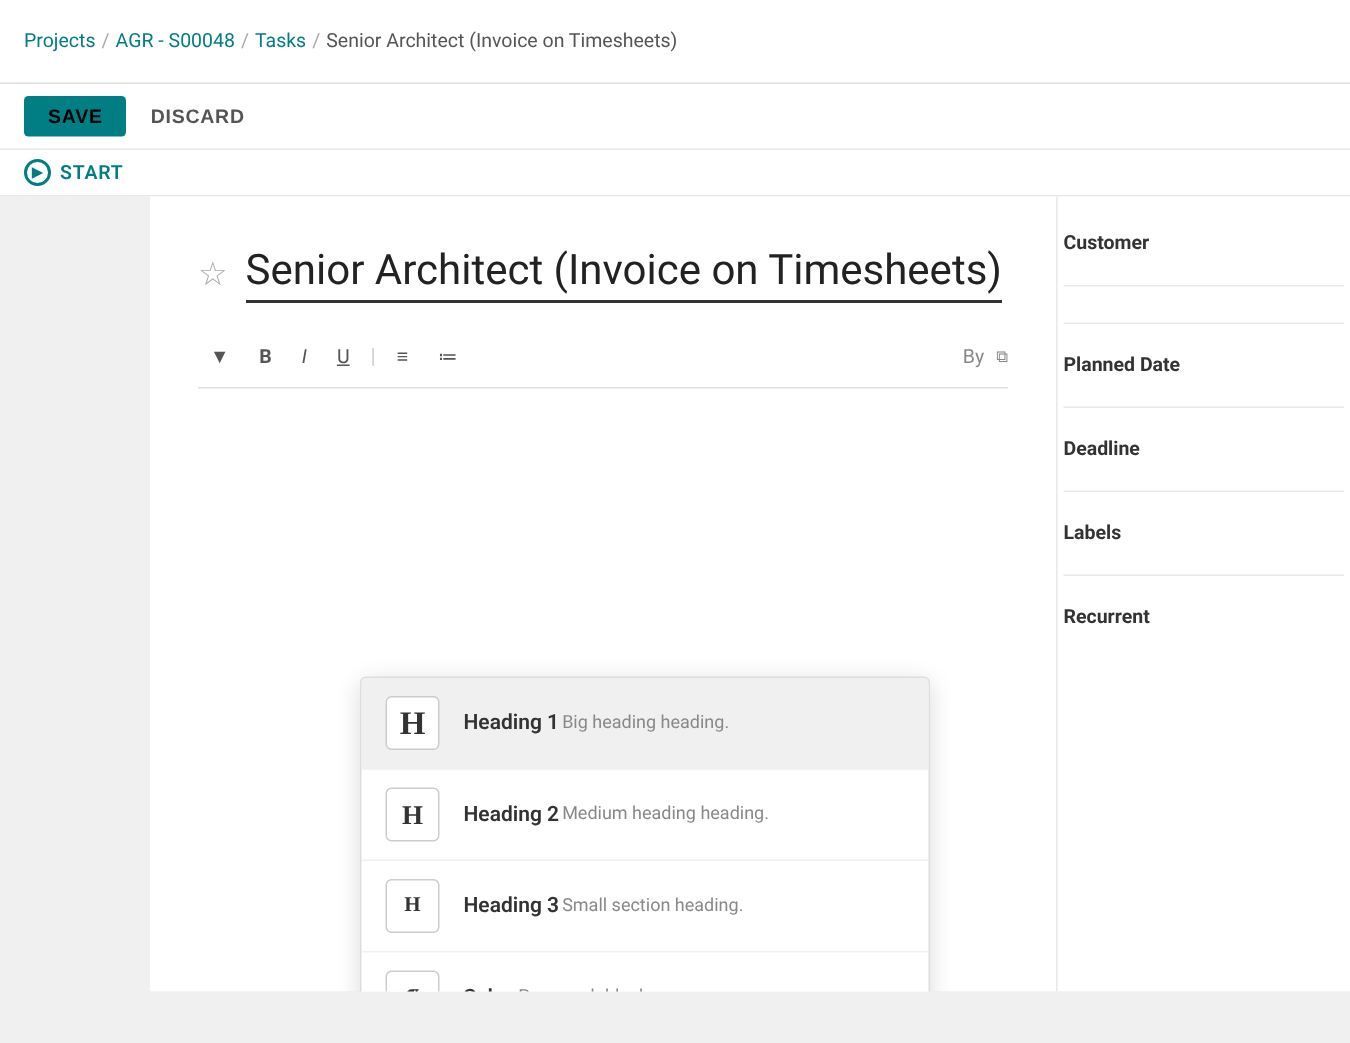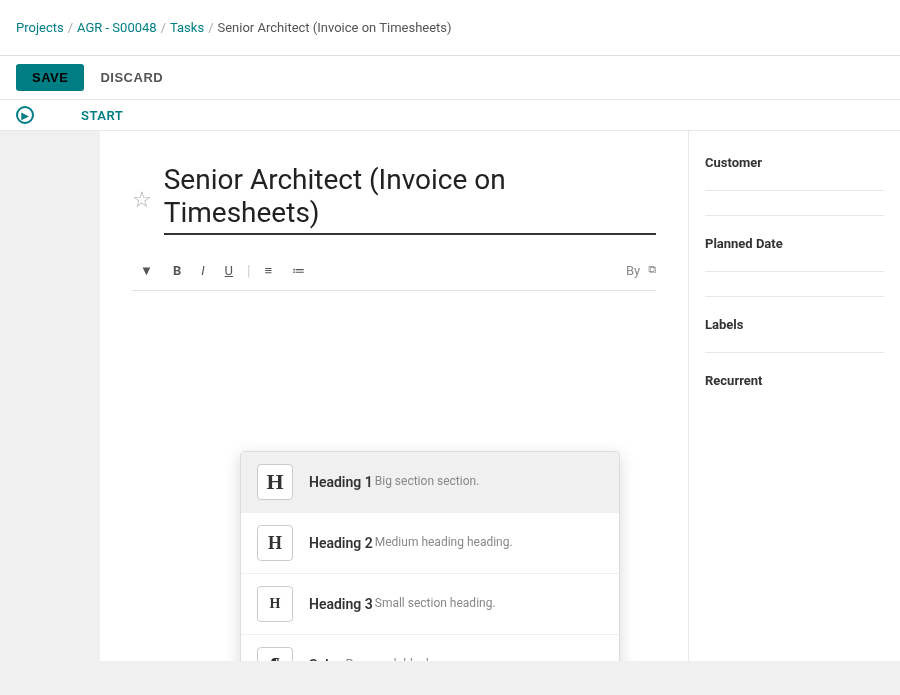--- a/index.html
+++ b/index.html
@@ -84,21 +84,20 @@
       justify-content: center;
       color: #017e84;
       font-size: 10px;
     }
     .start-label {
       color: #017e84;
       font-weight: 600;
       font-size: 13px;
       cursor: pointer;
       letter-spacing: 0.5px;
-      margin-left: 41px;
     }
 
     
     .main-content {
       display: flex;
       background: #f0f0f0;
       min-height: 530px;
       padding-left: 100px;
     }
 
@@ -202,24 +201,24 @@
     .menu-item-partial {
       padding: 12px 16px;
       display: flex;
       align-items: center;
       gap: 16px;
       cursor: pointer;
     }
 
     
     .right-sidebar {
-      width: 212px;
+      width: 196px;
       background: #fff;
       border-left: 1px solid #e8e8e8;
-      padding: 24px 16px;
+      padding: 24px 4px;
       display: flex;
       flex-direction: column;
       gap: 16px;
     }
     .sidebar-field {
       display: flex;
       flex-direction: column;
       gap: 2px;
     }
     .sidebar-field-label {
@@ -305,21 +304,21 @@
         <span class="ext-icon">⧉</span>
       </span>
     </div>
 
     <div class="dropdown-menu">
 
       <div class="menu-item active">
         <div class="menu-icon" style="font-size:22px;">H</div>
         <div class="menu-text-group">
           <span class="menu-item-title">Heading 1</span>
-          <span class="menu-item-desc">Big section section.</span>
+          <span class="menu-item-desc">Big heading heading.</span>
         </div>
       </div>
 
       <div class="menu-item">
         <div class="menu-icon" style="font-size:18px;">H</div>
         <div class="menu-text-group">
           <span class="menu-item-title">Heading 2</span>
           <span class="menu-item-desc">Medium heading heading.</span>
         </div>
       </div>
@@ -361,20 +360,23 @@
 
 
     <div class="divider"></div>
 
     <div class="sidebar-field">
       <span class="sidebar-field-label">Planned Date</span>
     </div>
 
     <div class="divider"></div>
 
+    <div class="sidebar-field">
+      <span class="sidebar-field-label">Deadline</span>
+    </div>
 
     <div class="divider"></div>
 
     <div class="sidebar-field">
       <span class="sidebar-field-label">Labels</span>
     </div>
 
     <div class="divider"></div>
 
     <div class="sidebar-field">

